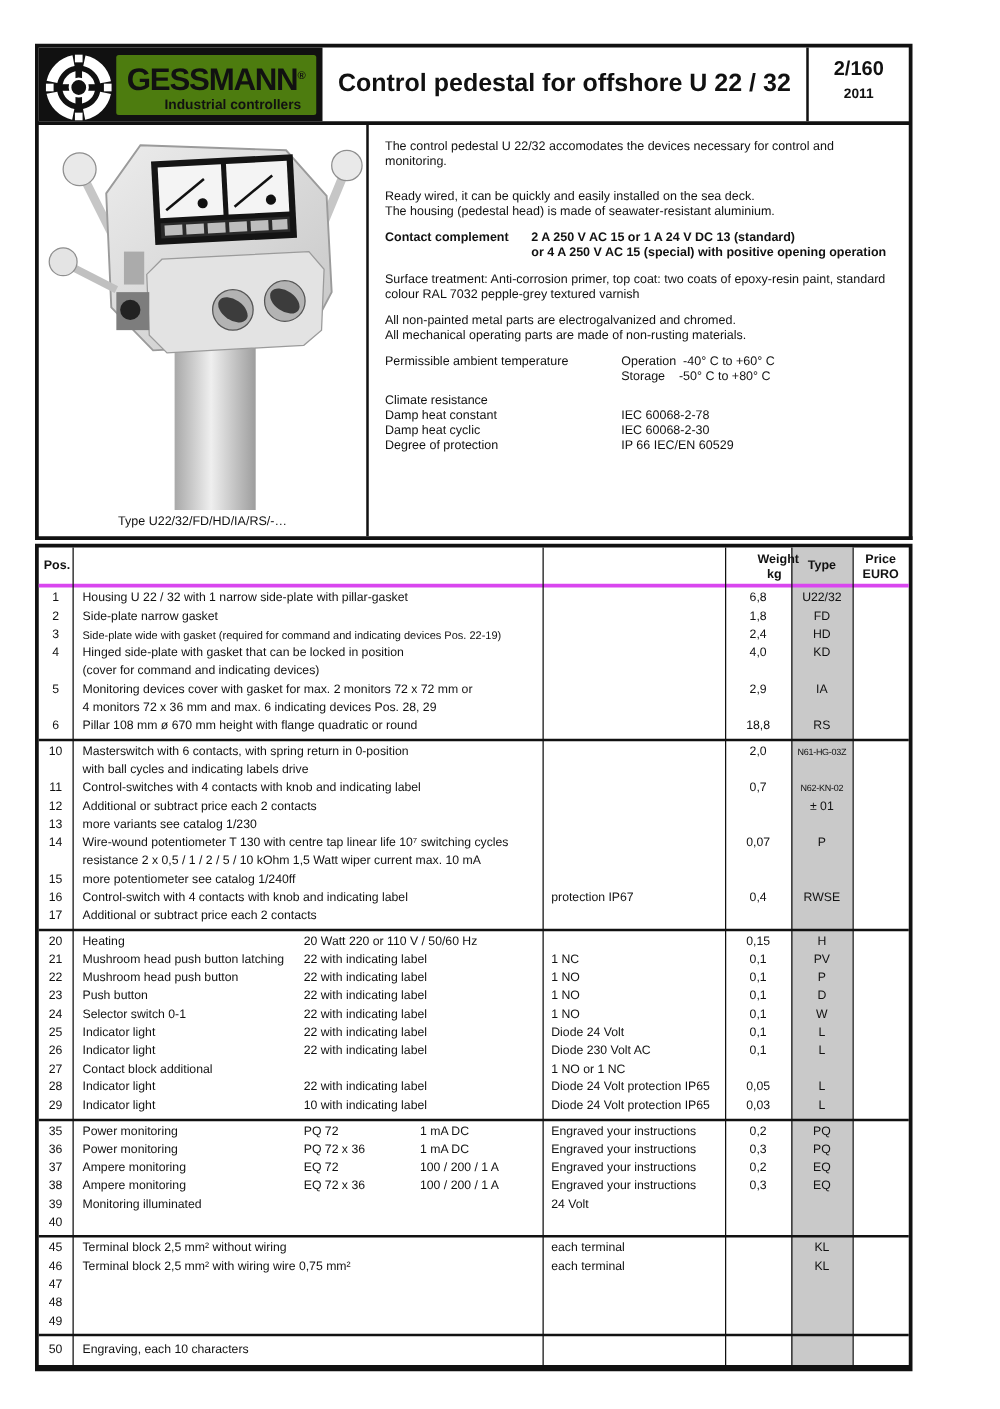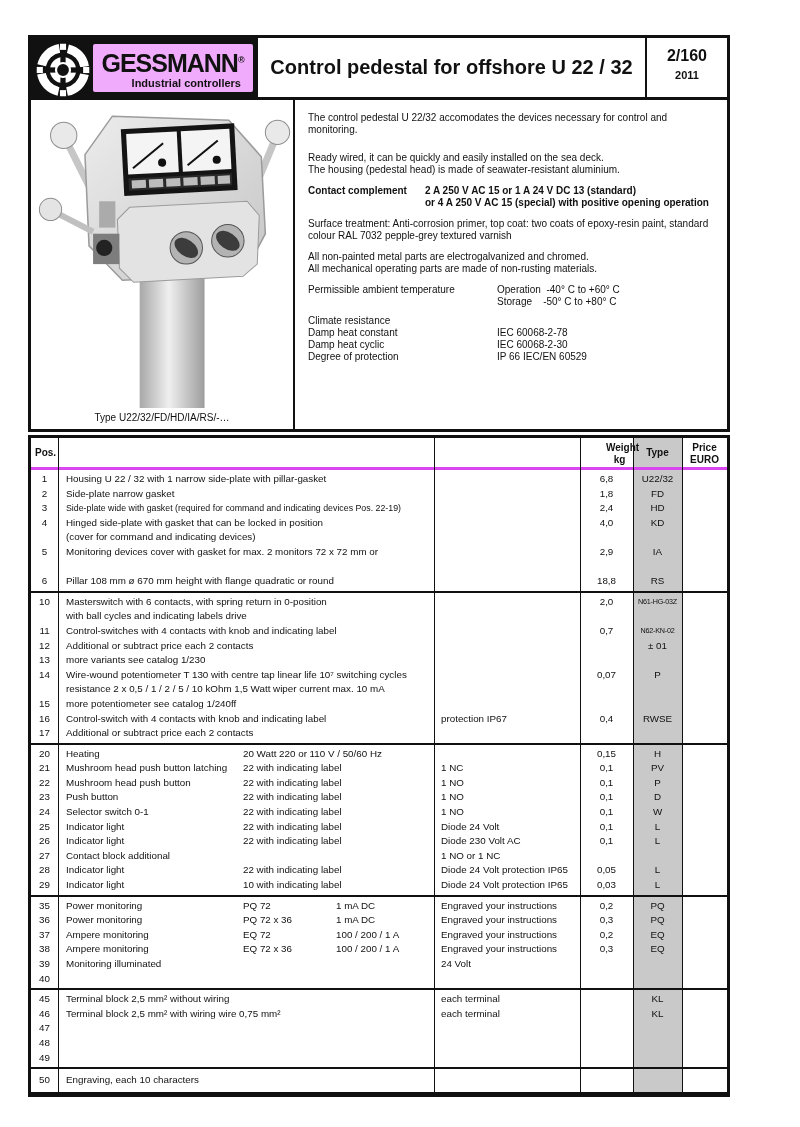--- a/index.html
+++ b/index.html
@@ -4,21 +4,21 @@
 <style>
   html,body{margin:0;padding:0;background:#fff;}
   #page{position:relative;width:800px;height:1127px;background:#fff;overflow:hidden;
         font-family:"Liberation Sans",sans-serif;color:#111;}
   *{box-sizing:border-box;}
 
   
   .hdr{position:absolute;left:28px;top:35px;width:702px;height:65px;border:3px solid #111;display:flex;}
   .logo-box{width:227px;height:100%;background:#111;position:relative;flex:none;}
   .emblem{position:absolute;left:4px;top:4px;}
-  .logo-white{position:absolute;left:62px;top:6px;right:5px;height:48px;background:#f0abfc;border-radius:2px;padding-top:3px;}
+  .logo-white{position:absolute;left:62px;top:6px;right:5px;height:48px;background:#4d7c0f;border-radius:2px;padding-top:3px;}
   .brand-line{text-align:center;font-weight:bold;font-size:25px;letter-spacing:-1px;line-height:26px;white-space:nowrap;}
   .brand-reg{font-size:9px;vertical-align:super;letter-spacing:0;}
   .brand-sub{text-align:right;font-weight:bold;font-size:11px;padding-right:12px;line-height:14px;}
   .hdr-title{flex:1;display:flex;align-items:center;justify-content:center;font-weight:bold;font-size:20px;}
   .hdr-num{width:82px;flex:none;border-left:2px solid #111;text-align:center;padding-top:9px;}
   .hdr-pageno{font-weight:bold;font-size:16px;line-height:18px;}
   .hdr-year{font-weight:bold;font-size:11px;line-height:20px;}
 
   
   .info{position:absolute;left:28px;top:100px;width:702px;height:332px;
@@ -268,20 +268,23 @@
             <div class="t-desc">
               <span class="d1full">Monitoring devices cover with gasket for max. 2 monitors 72 x 72 mm or</span>
             </div>
             <div class="t-mid"></div>
             <div class="t-weight">2,9</div>
             <div class="t-type">IA</div>
             <div class="t-price"></div>
           </div>
           <div class="trow">
             <div class="t-pos"></div>
+            <div class="t-desc">
+              <span class="d1full">4 monitors 72 x 36 mm and max. 6 indicating devices Pos. 28, 29</span>
+            </div>
             <div class="t-mid"></div>
             <div class="t-weight"></div>
             <div class="t-type"></div>
             <div class="t-price"></div>
           </div>
           <div class="trow">
             <div class="t-pos">6</div>
             <div class="t-desc">
               <span class="d1full">Pillar 108 mm ø 670 mm height with flange quadratic or round</span>
             </div>

